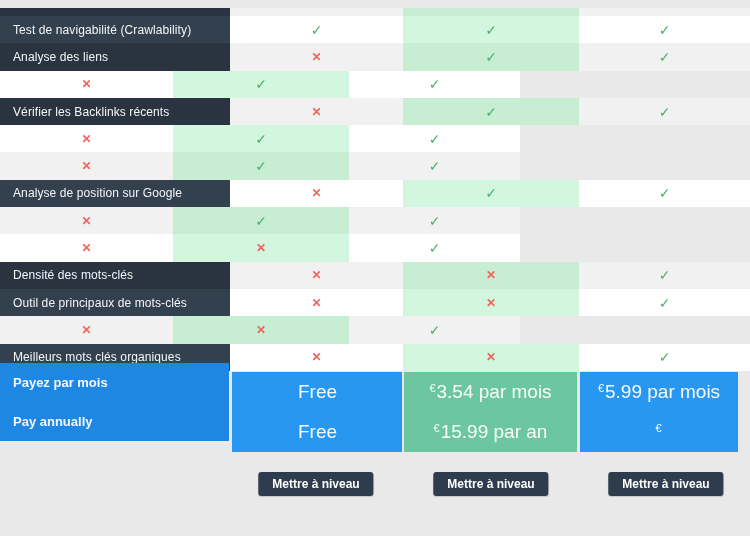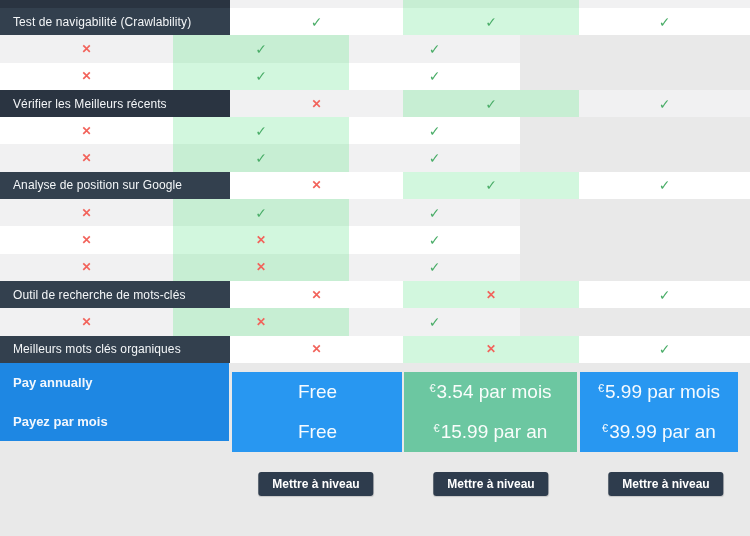--- a/index.html
+++ b/index.html
@@ -1,21 +1,21 @@
 <!DOCTYPE html>
 <html><head>
 <meta charset="utf-8">
 <style>
   * { margin: 0; padding: 0; box-sizing: border-box; }
   html, body { width: 750px; height: 536px; }
   body { font-family: "Liberation Sans", sans-serif; background: #e9e9e9; }
   .app { position: relative; width: 750px; height: 536px; background: #e9e9e9; overflow: hidden; }
 
   
-  .rows { position: absolute; left: 0; top: 0; width: 750px; }
+  .rows { position: absolute; left: 0; top: 8px; width: 750px; }
   .row { display: flex; height: 27.3px; }
   .row.strip { height: 8px; }
   .cell { display: flex; align-items: center; justify-content: center; }
   .cell.side { width: 230px; justify-content: flex-start; padding-left: 13px; }
   .cell.c1 { width: 173px; }
   .cell.c2 { width: 176px; }
   .cell.c3 { width: 171px; }
 
   .row:nth-child(odd)  .side { background: #2a3441; }
   .row:nth-child(even) .side { background: #33404e; }
@@ -76,46 +76,49 @@
         </div>
       <div class="cell c2">
           <span class="mark check">✓</span>
         </div>
       <div class="cell c3">
           <span class="mark check">✓</span>
         </div>
     </div>
 
     <div class="row">
-      <div class="cell c1">
-          <span class="mark cross">✕</span>
-        </div>
-      <div class="cell c2">
-          <span class="mark check">✓</span>
-        </div>
-      <div class="cell c3">
-          <span class="mark check">✓</span>
-        </div>
-    </div>
-
-    <div class="row">
-      <div class="cell c1">
-          <span class="mark cross">✕</span>
-        </div>
-      <div class="cell c2">
-          <span class="mark check">✓</span>
-        </div>
-      <div class="cell c3">
-          <span class="mark check">✓</span>
-        </div>
-    </div>
-
-    <div class="row">
-      <div class="cell side">
-          <span class="flabel">Vérifier les Meilleurs récents</span>
+      <div class="cell side">
+          <span class="flabel">Analyse des liens</span>
+        </div>
+      <div class="cell c1">
+          <span class="mark cross">✕</span>
+        </div>
+      <div class="cell c2">
+          <span class="mark check">✓</span>
+        </div>
+      <div class="cell c3">
+          <span class="mark check">✓</span>
+        </div>
+    </div>
+
+    <div class="row">
+      <div class="cell c1">
+          <span class="mark cross">✕</span>
+        </div>
+      <div class="cell c2">
+          <span class="mark check">✓</span>
+        </div>
+      <div class="cell c3">
+          <span class="mark check">✓</span>
+        </div>
+    </div>
+
+    <div class="row">
+      <div class="cell side">
+          <span class="flabel">Vérifier les Backlinks récents</span>
         </div>
       <div class="cell c1">
           <span class="mark cross">✕</span>
         </div>
       <div class="cell c2">
           <span class="mark check">✓</span>
         </div>
       <div class="cell c3">
           <span class="mark check">✓</span>
         </div>
@@ -178,34 +181,37 @@
         </div>
       <div class="cell c2">
           <span class="mark cross">✕</span>
         </div>
       <div class="cell c3">
           <span class="mark check">✓</span>
         </div>
     </div>
 
     <div class="row">
-      <div class="cell c1">
-          <span class="mark cross">✕</span>
-        </div>
-      <div class="cell c2">
-          <span class="mark cross">✕</span>
-        </div>
-      <div class="cell c3">
-          <span class="mark check">✓</span>
-        </div>
-    </div>
-
-    <div class="row">
-      <div class="cell side">
-          <span class="flabel">Outil de recherche de mots-clés</span>
+      <div class="cell side">
+          <span class="flabel">Densité des mots-clés</span>
+        </div>
+      <div class="cell c1">
+          <span class="mark cross">✕</span>
+        </div>
+      <div class="cell c2">
+          <span class="mark cross">✕</span>
+        </div>
+      <div class="cell c3">
+          <span class="mark check">✓</span>
+        </div>
+    </div>
+
+    <div class="row">
+      <div class="cell side">
+          <span class="flabel">Outil de principaux de mots-clés</span>
         </div>
       <div class="cell c1">
           <span class="mark cross">✕</span>
         </div>
       <div class="cell c2">
           <span class="mark cross">✕</span>
         </div>
       <div class="cell c3">
           <span class="mark check">✓</span>
         </div>
@@ -233,22 +239,22 @@
       <div class="cell c2">
           <span class="mark cross">✕</span>
         </div>
       <div class="cell c3">
           <span class="mark check">✓</span>
         </div>
     </div>
   </div>
 
   <div class="side-blue">
+    <div class="plabel">Payez par mois</div>
     <div class="plabel">Pay annually</div>
-    <div class="plabel">Payez par mois</div>
   </div>
 
   <div class="pblock b1">
     <div class="price">
         <span class="cur"></span>
         <span>Free</span>
       </div>
     <div class="price">
         <span class="cur"></span>
         <span>Free</span>
@@ -266,21 +272,20 @@
       </div>
   </div>
 
   <div class="pblock b3">
     <div class="price">
         <span class="cur">€</span>
         <span>5.99 par mois</span>
       </div>
     <div class="price">
         <span class="cur">€</span>
-        <span>39.99 par an</span>
       </div>
   </div>
 
   <button class="upg u1">Mettre à niveau</button>
   <button class="upg u2">Mettre à niveau</button>
   <button class="upg u3">Mettre à niveau</button>
 
 </div>
 
 </body></html>

